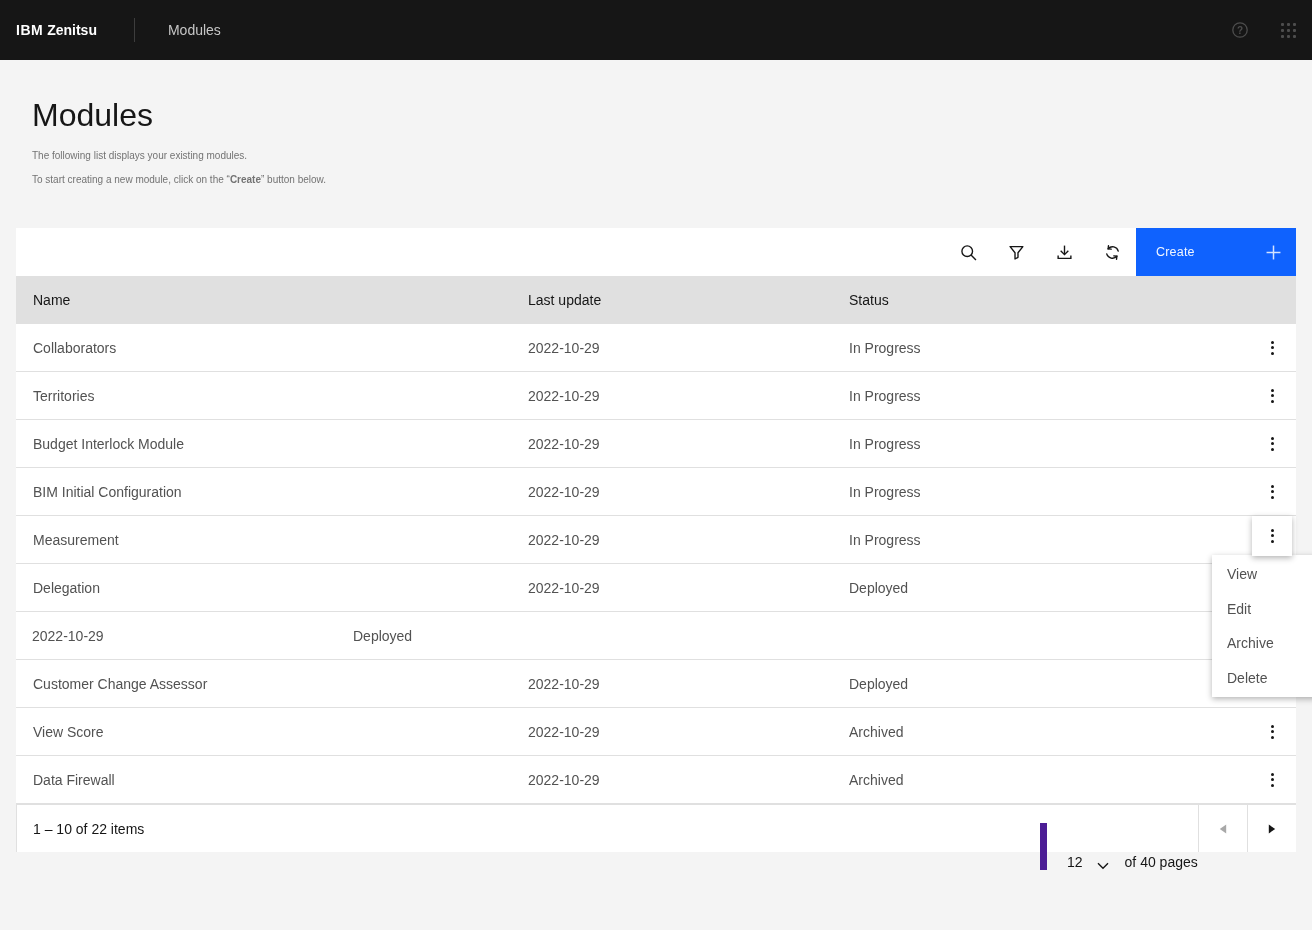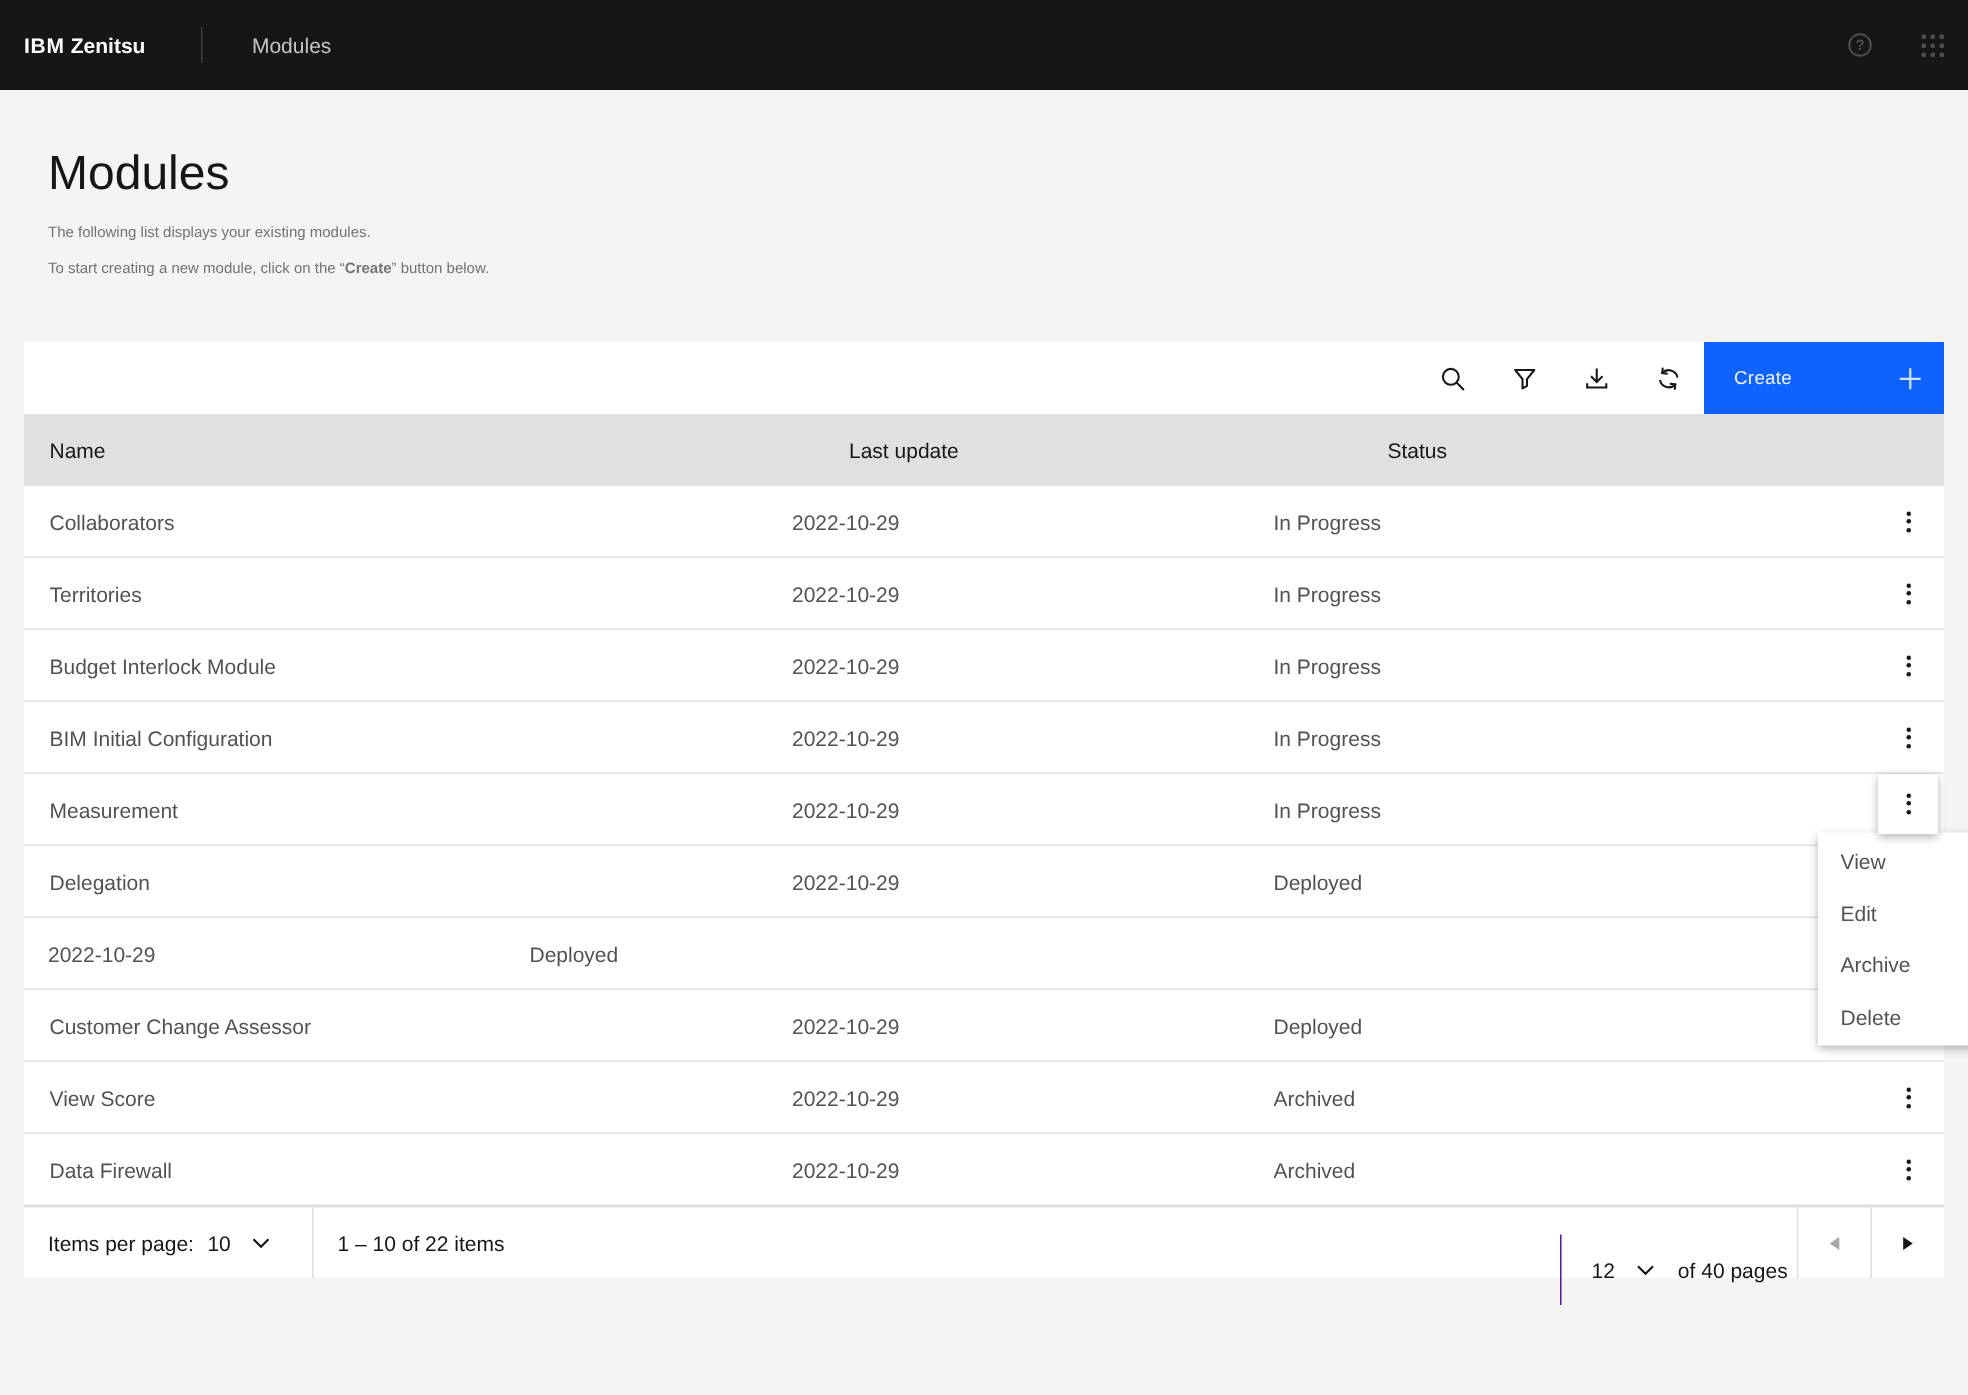--- a/index.html
+++ b/index.html
@@ -35,21 +35,21 @@
   .tb-icon-btn {
     width:48px; height:48px; display:flex; align-items:center; justify-content:center;
     background:transparent; border:none; color:#161616; cursor:pointer;
   }
   .create-btn {
     width:160px; height:48px; background:#0f62fe; border:none; cursor:pointer;
     display:flex; align-items:center; justify-content:space-between;
     padding:0 15px 0 20px; color:#f1f6ff; font-size:12.5px; letter-spacing:.2px;
     font-family:"Liberation Sans", sans-serif;
   }
-  .thead { height:48px; background:#e0e0e0; display:flex; align-items:center; font-size:14px; color:#161616; font-weight:400;gap:38px; }
+  .thead { height:48px; background:#e0e0e0; display:flex; align-items:center; font-size:14px; color:#161616; font-weight:400; }
   .trow  { height:48px; background:#ffffff; display:flex; align-items:center; font-size:14px; color:#525252; border-bottom:1px solid #e0e0e0; }
   .cell-name   { width:496px; padding-left:17px; }
   .cell-date   { width:320px; padding-left:16px; }
   .cell-status { flex:1; padding-left:17px; }
   .cell-kebab  { width:56px; height:48px; position:relative; display:flex; justify-content:flex-end; }
   .kebab-btn {
     width:48px; height:48px; background:transparent; border:none; cursor:pointer;
     display:flex; align-items:center; justify-content:center; color:#161616;
   }
   .kebab-dots { display:flex; flex-direction:column; gap:2.5px; }
@@ -72,21 +72,21 @@
   
   .pagination {
     height:48px; background:#ffffff; border-top:1px solid #e0e0e0;
     display:flex; align-items:center; font-size:14px; color:#161616;
   }
   .ipp { width:192px; display:flex; align-items:center; padding-left:16px; height:100%; }
   .ipp-label { color:#161616; }
   .ipp-value { margin-left:9px; }
   .chev { margin-left:14px; display:flex; align-items:center; color:#161616; }
   .range { flex:1; padding-left:16px; border-left:1px solid #e0e0e0; height:100%; display:flex; align-items:center; }
-  .pagesel { width:158px; height:100%; border-left:1px solid #4c1d95; display:flex; align-items:center; padding-left:20px;margin-top:36px; }
+  .pagesel { width:158px; height:100%; border-left:7px solid #4c1d95; display:flex; align-items:flex-end; padding-left:20px;margin-top:36px; }
   .pages-text { margin-left:16px; }
   .page-nav-btn {
     width:49px; height:100%; border:none; background:transparent; border-left:1px solid #e0e0e0;
     display:flex; align-items:center; justify-content:center; cursor:pointer; color:#161616;
   }
   .page-nav-btn.disabled { color:#a8a8a8; cursor:default; }
   svg { display:block; }
 </style>
 </head>
 <body>
@@ -324,29 +324,20 @@
   </div>
 
   <div class="overflow-menu">
     <button class="overflow-item">View</button>
     <button class="overflow-item">Edit</button>
     <button class="overflow-item">Archive</button>
     <button class="overflow-item">Delete</button>
   </div>
 
   <div class="pagination">
-    <div class="ipp">
-      <span class="ipp-label">Items per page:</span>
-      <span class="ipp-value">10</span>
-      <span class="chev">
-        <svg width="12" height="8" viewBox="0 0 12 8" fill="none" stroke="currentColor" stroke-width="1.4">
-            <polyline points="1,1.2 6,6.2 11,1.2"></polyline>
-          </svg>
-      </span>
-    </div>
     <div class="range">1 – 10 of 22 items</div>
     <div class="pagesel">
       <span>12</span>
       <span class="chev">
         <svg width="12" height="8" viewBox="0 0 12 8" fill="none" stroke="currentColor" stroke-width="1.4">
             <polyline points="1,1.2 6,6.2 11,1.2"></polyline>
           </svg>
       </span>
       <span class="pages-text">of 40 pages</span>
     </div>

